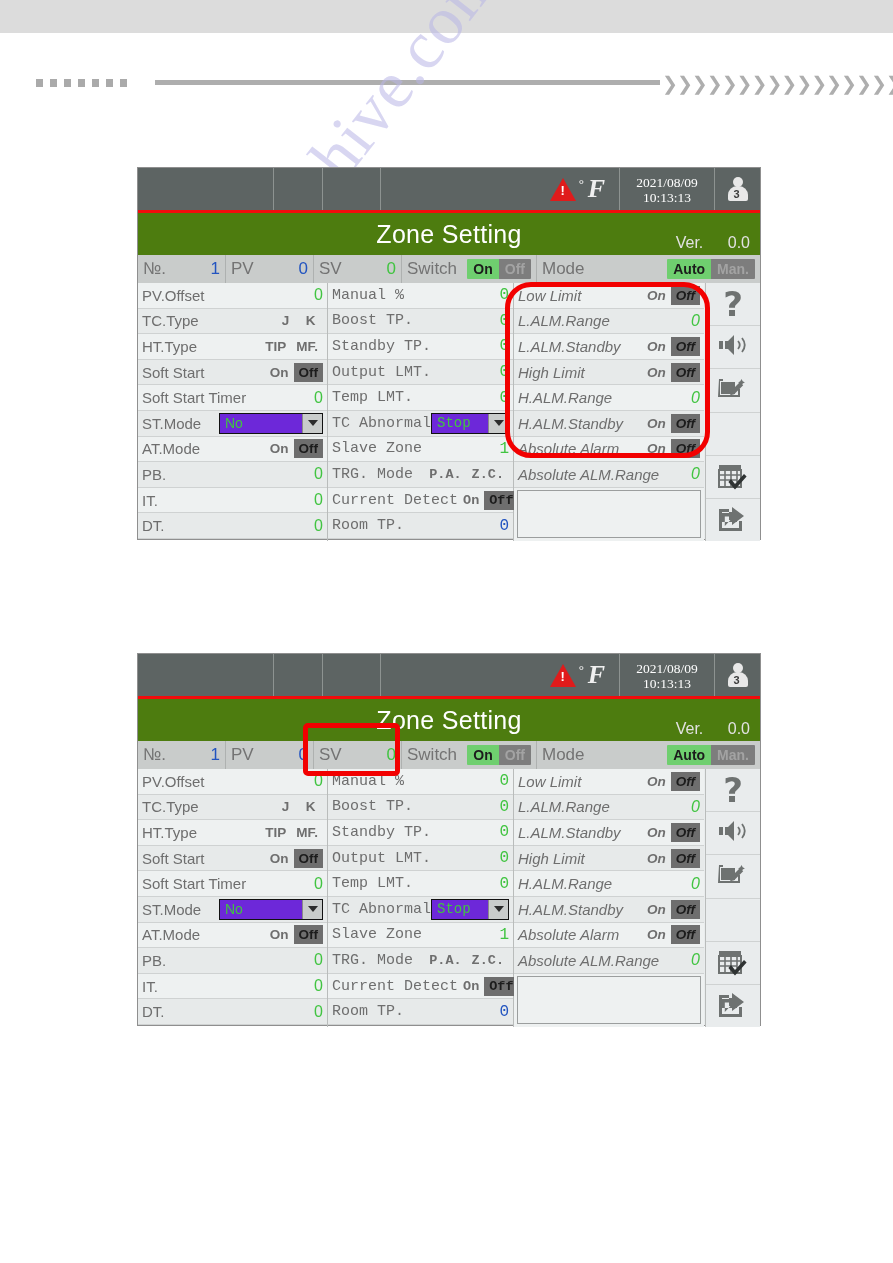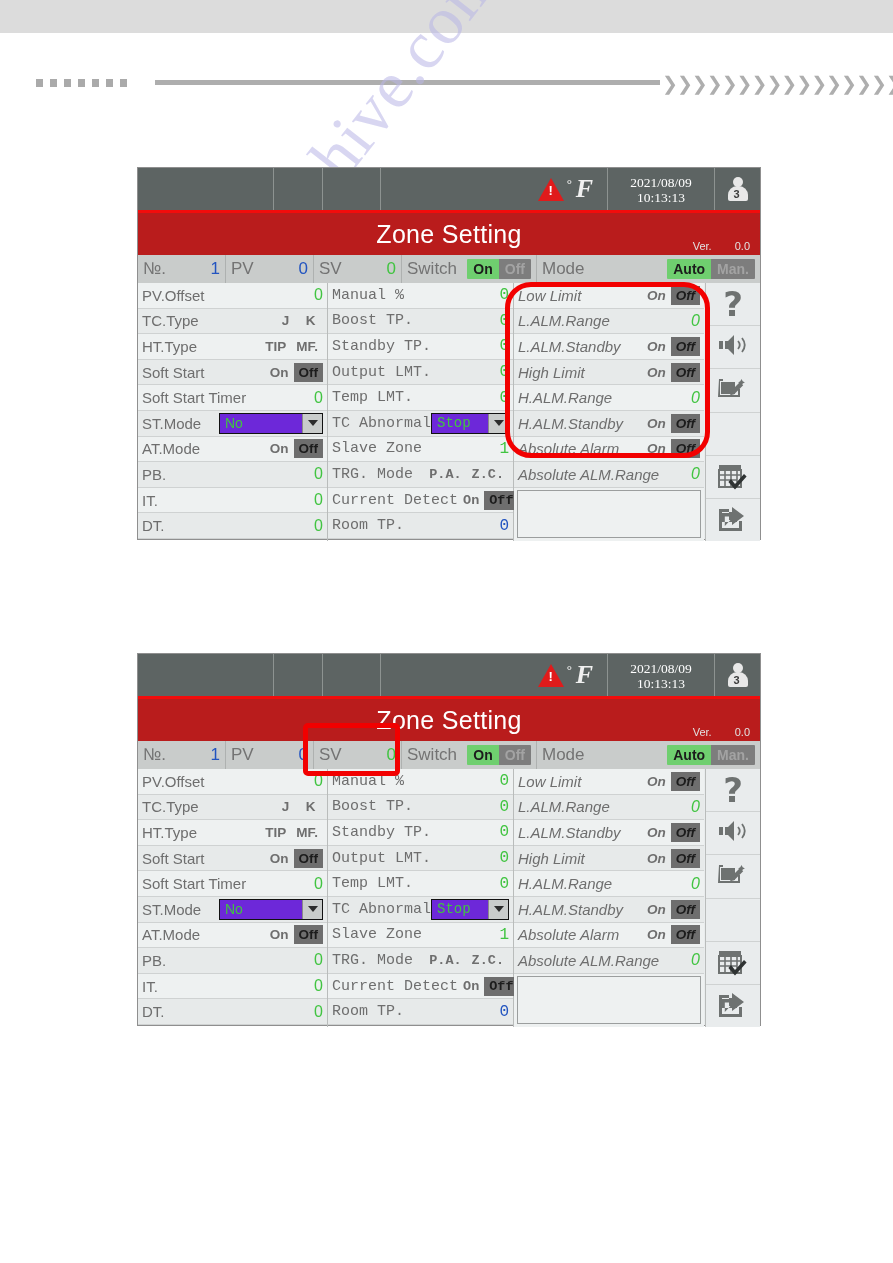--- a/index.html
+++ b/index.html
@@ -41,37 +41,37 @@
   .sb-seg { border-right:1px solid #8d9391; }
   .sb-s1 { width:136px; } .sb-s2 { width:49px; } .sb-s3 { width:58px; }
   .sb-fill { flex:1; display:flex; align-items:center; justify-content:flex-end; }
   .warn-tri { width:0;height:0;border-left:13px solid transparent;border-right:13px solid transparent;
               border-bottom:23px solid #e01b1b; position:relative; margin-right:12px; }
   .warn-tri::after { content:"!"; position:absolute; left:-3px; top:6px; width:6px;
                      color:#fff; font-size:13px; font-weight:bold; line-height:13px; text-align:center; }
   .deg-f { color:#f0f0f0; font-size:26px; font-style:italic; font-weight:bold;
            font-family:"Liberation Serif", serif; margin-right:14px; position:relative; }
   .deg-f sup { font-size:13px; position:absolute; left:-9px; top:2px; font-style:normal; }
-  .sb-datetime { width:108px; border-left:1px solid #8d9391; border-right:1px solid #8d9391;
+  .sb-datetime { width:96px; border-left:1px solid #8d9391; border-right:1px solid #8d9391;
                  color:#ffffff; font-size:13.5px; text-align:center; line-height:15px;
                  padding-top:7px; font-family:"Liberation Serif", serif; }
   .sb-user { width:45px; display:flex; align-items:center; justify-content:center; }
   .user-ico { position:relative; width:22px; height:26px; }
   .user-ico .head { position:absolute; left:6px; top:1px; width:10px; height:10px;
                     background:#e8e8e8; border-radius:50%; }
   .user-ico .body { position:absolute; left:1px; top:10px; width:20px; height:15px;
                     background:#e8e8e8; border-radius:9px 9px 2px 2px; }
   .user-ico .num { position:absolute; left:0; top:12px; width:20px; text-align:center;
                    font-size:11px; color:#3c3c3c; font-weight:bold; }
 
   
-  .titlebar { position:relative; height:42px; background:#b91c1c; display:flex;
+  .titlebar { position:relative; height:42px; background:#4d7c0f; display:flex;
               align-items:center; justify-content:center; }
   .title-txt { color:#ffffff; font-size:25px; letter-spacing:.3px; }
-  .ver-box { position:absolute; right:10px; bottom:3px; color:#e2e2e2; font-size:11px; }
+  .ver-box { position:absolute; right:10px; bottom:3px; color:#e2e2e2; font-size:16px; }
   .ver-box .vnum { margin-left:20px; }
 
   
   .summary { height:28px; background:#c9cccb; display:flex; align-items:stretch;
              font-size:17px; color:#737373; }
   .sm-cell { display:flex; align-items:center; border-right:1px solid #aeb1b0; padding:0 5px; }
   .sm-cell .lbl { white-space:nowrap; }
   .sm-cell .val { margin-left:auto; padding-left:6px; }
   .sm-no { width:88px; } .sm-pv { width:88px; } .sm-sv { width:88px; }
   .sm-switch { width:135px; } .sm-mode { width:auto; flex:1; border-right:none; }

